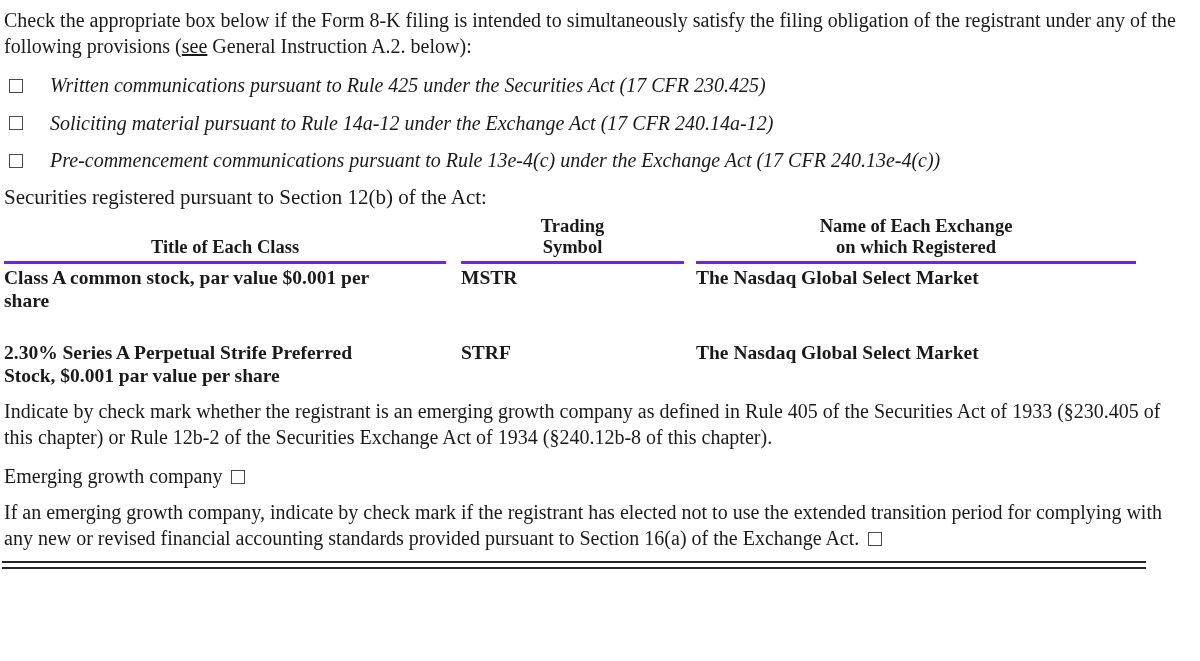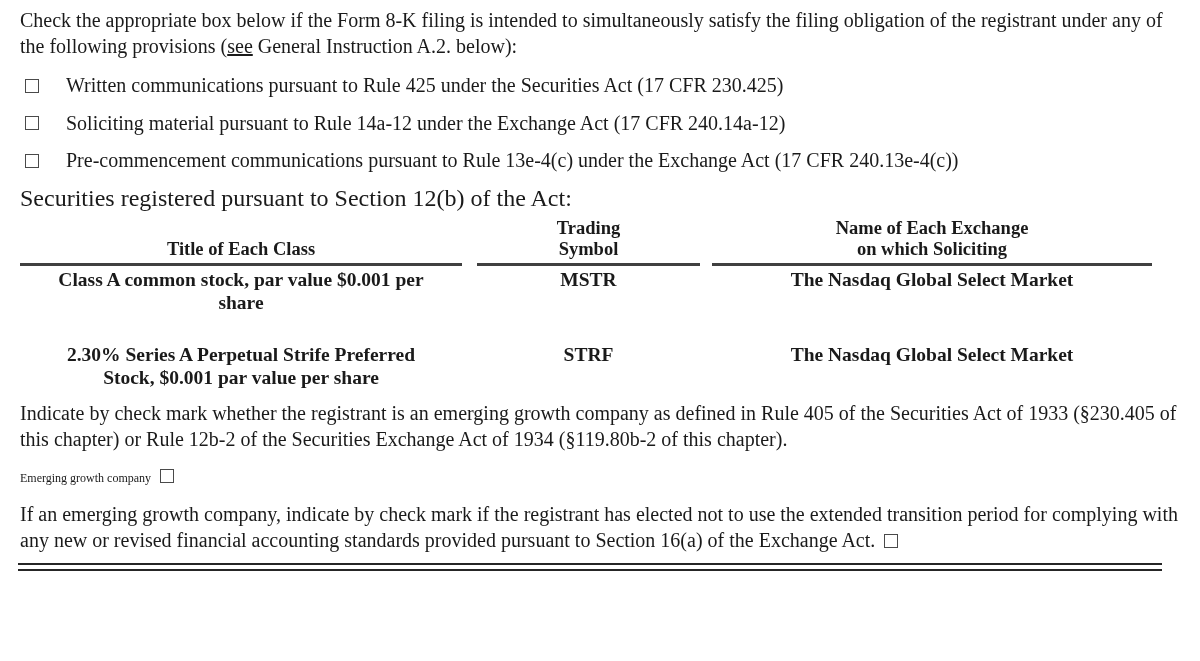--- a/index.html
+++ b/index.html
@@ -3,65 +3,65 @@
 <meta charset="utf-8">
 <style>
   * { margin: 0; padding: 0; box-sizing: border-box; }
   html, body { background: #ffffff; }
   body {
     width: 1200px; height: 661px;
     font-family: "Liberation Serif", serif;
     color: #1a1a1a;
     overflow: hidden;
   }
-  .page { padding: 7px 20px 0 20px; }
+  .page { padding: 7px 20px 0 4px; }
 
   .intro { font-size: 20px; line-height: 26px; }
   .see-underline { text-decoration: underline; }
 
   .check-list { margin-top: 8px; }
   .check-item {
     display: flex; align-items: center;
-    height: 37.5px; font-size: 20px;
+    height: 37.5px; font-size: 20px; font-style: italic;
   }
   .cb {
     display: inline-block;
     width: 14px; height: 14px;
     border: 1.6px solid #4a4a4a;
     background: #fff;
     flex: 0 0 auto;
   }
   .check-item .cb { margin-left: 5px; margin-right: 27px; }
   .cb-inline { vertical-align: -1px; margin-left: 9px; }
 
-  .securities-heading { font-size: 24px; margin-top: 5px; }
+  .securities-heading { font-size: 21px; margin-top: 5px; }
 
   table.sec {
     border-collapse: collapse; table-layout: fixed;
     width: 1132px; margin-top: 6px;
     font-weight: bold;
   }
   table.sec th {
     font-size: 18.5px; line-height: 21px;
     font-weight: bold; text-align: center; vertical-align: bottom;
-    border-bottom: 3px solid #404040;
+    border-bottom: 3px solid #6d28d9;
     padding-bottom: 3px;
   }
   table.sec th.spacer { border-bottom: none; }
   table.sec td {
     font-size: 19.5px; line-height: 23.5px;
-    text-align: center; vertical-align: top;
+    vertical-align: top;
     padding-top: 2px; padding-bottom: 0;
   }
   table.sec tr.data-row td { height: 49px; }
   table.sec tr.gap-row td { height: 26px; border: none; }
   .cell-line { display: block; }
 
   .para { font-size: 20px; line-height: 26px; margin-top: 10px; }
-  .egc-line { font-size: 12px; line-height: 26px; margin-top: 13px; }
+  .egc-line { font-size: 20px; line-height: 26px; margin-top: 13px; }
 
   .rule-double {
     margin-top: 10px;
     margin-left: -2px;
     width: 1144px;
     height: 8px;
     border-top: 2.5px solid #262626;
     border-bottom: 2.5px solid #262626;
   }
 </style>
@@ -103,21 +103,21 @@
             <span class="cell-line">Title of Each Class</span>
           </th>
       <th class="spacer"></th>
       <th>
             <span class="cell-line">Trading</span>
             <span class="cell-line">Symbol</span>
           </th>
       <th class="spacer"></th>
       <th>
             <span class="cell-line">Name of Each Exchange</span>
-            <span class="cell-line">on which Soliciting</span>
+            <span class="cell-line">on which Registered</span>
           </th>
     </tr>
     <tr class="data-row">
       <td>
             <span class="cell-line">Class A common stock, par value $0.001 per</span>
             <span class="cell-line">share</span>
           </td>
       <td></td>
       <td>MSTR</td>
       <td></td>
@@ -132,21 +132,21 @@
             <span class="cell-line">Stock, $0.001 par value per share</span>
           </td>
       <td></td>
       <td>STRF</td>
       <td></td>
       <td>The Nasdaq Global Select Market</td>
     </tr>
   </tbody>
     </table>
 
-  <p class="para">Indicate by check mark whether the registrant is an emerging growth company as defined in Rule 405 of the Securities Act of 1933 (§230.405 of this chapter) or Rule 12b-2 of the Securities Exchange Act of 1934 (§119.80b-2 of this chapter).</p>
+  <p class="para">Indicate by check mark whether the registrant is an emerging growth company as defined in Rule 405 of the Securities Act of 1933 (§230.405 of this chapter) or Rule 12b-2 of the Securities Exchange Act of 1934 (§240.12b-8 of this chapter).</p>
 
   <p class="egc-line"><span>Emerging growth company</span><span class="cb cb-inline"></span></p>
 
   <p class="para"><span>If an emerging growth company, indicate by check mark if the registrant has elected not to use the extended transition period for complying with any new or revised financial accounting standards provided pursuant to Section 16(a) of the Exchange Act.</span><span class="cb cb-inline"></span></p>
 
   <div class="rule-double"></div>
 
 </div>
 
 </body></html>

